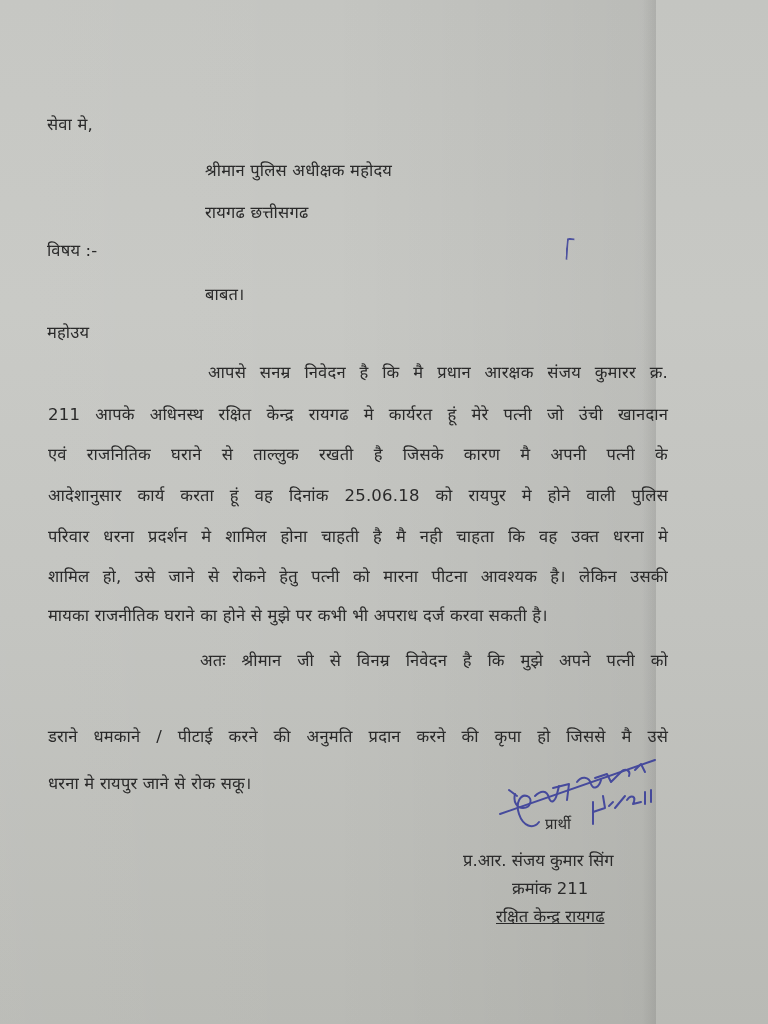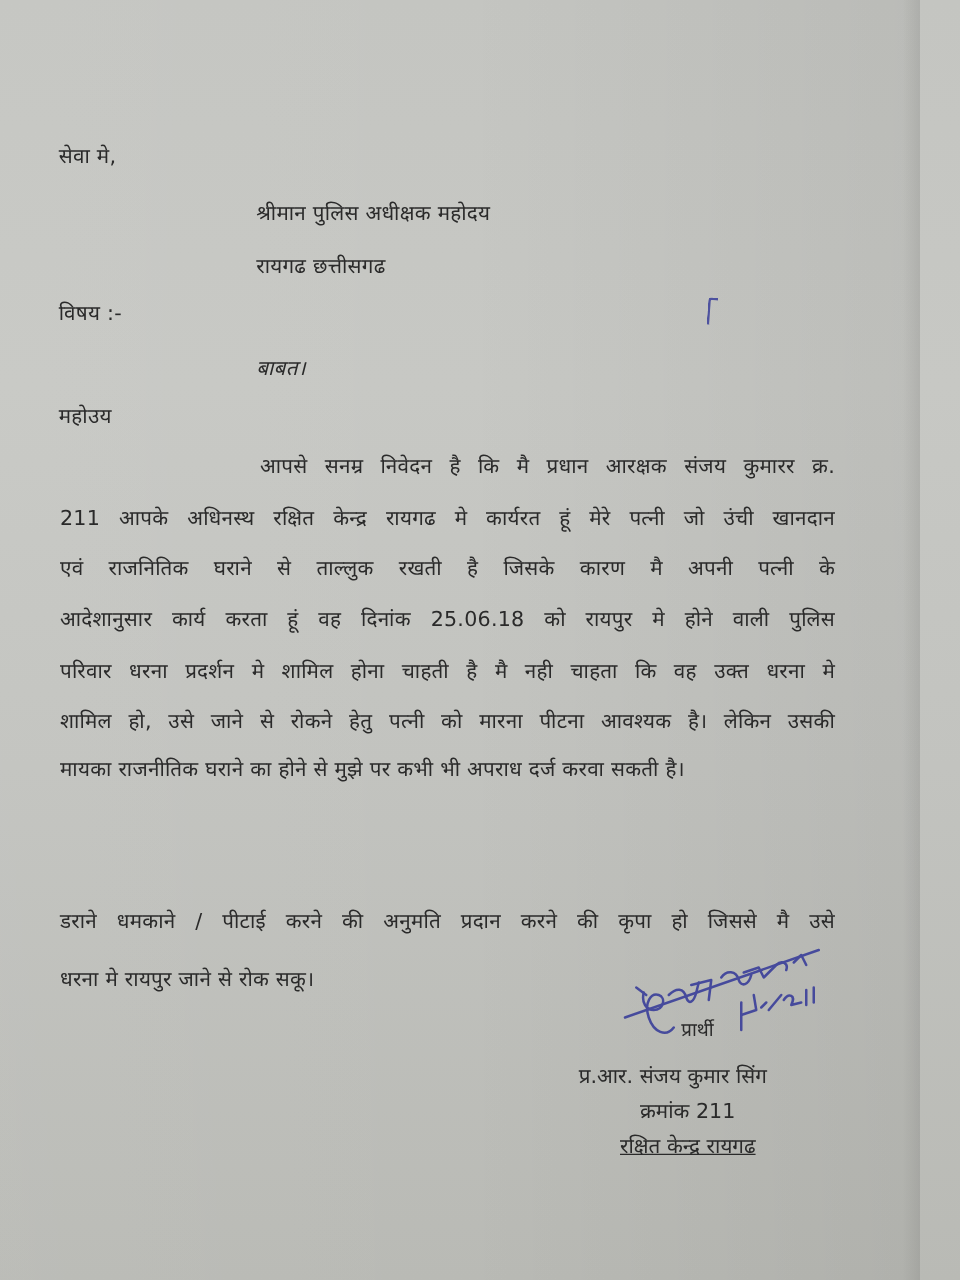--- a/index.html
+++ b/index.html
@@ -11,21 +11,21 @@
       height: 1024px;
       overflow: hidden;
       background: linear-gradient(180deg, #c4c5c1 0%, #c7c8c4 30%, #c2c3bf 60%, #b9bab5 100%);
       position: relative;
       font-family: "DejaVu Sans", "Liberation Sans", sans-serif;
       color: #2a2a2a;
     }
     .page {
       position: absolute;
       left: 0; top: 0;
-      width: 736px; height: 1024px;
+      width: 656px; height: 1024px;
       background:
         linear-gradient(90deg, rgba(255,255,255,0.04) 0%, rgba(0,0,0,0) 50%, rgba(0,0,0,0.05) 100%);
     }
     .right-edge {
       position: absolute;
       right: 0; top: 0;
       width: 14px; height: 1024px;
       background: linear-gradient(90deg, rgba(0,0,0,0) 0%, rgba(80,80,80,0.12) 100%);
     }
     .line {
@@ -76,32 +76,33 @@
 
 <div class="page">
   <div class="right-edge"></div>
 
   <div class="line" style="left:47px; top:114px;">सेवा मे,</div>
   <div class="line" style="left:205px; top:160px;">श्रीमान पुलिस अधीक्षक महोदय</div>
   <div class="line" style="left:205px; top:202px;">रायगढ छत्तीसगढ</div>
 
   <div class="line" style="left:47px; top:240px;">विषय :-</div>
   <div class="blue-mark"></div>
-  <div class="line" style="left:205px; top:284px;font-style:italic;">बाबत।</div>
+  <div class="line" style="left:205px; top:284px;">बाबत।</div>
 
   <div class="line" style="left:47px; top:322px;">महोउय</div>
 
   <div class="line" style="left:208px; top:362px; width:460px; text-align:justify; text-align-last:justify; white-space:normal;">आपसे सनम्र निवेदन है कि मै प्रधान आरक्षक संजय कुमारर क्र.</div>
   <div class="line justify" style="left:48px; top:404px;">211 आपके अधिनस्थ  रक्षित केन्द्र रायगढ मे कार्यरत हूं मेरे पत्नी जो उंची खानदान</div>
   <div class="line justify" style="left:48px; top:444px;">एवं राजनितिक घराने से ताल्लुक रखती है जिसके कारण मै अपनी पत्नी के</div>
   <div class="line justify" style="left:48px; top:485px;">आदेशानुसार कार्य करता हूं वह दिनांक 25.06.18 को रायपुर मे होने वाली पुलिस</div>
   <div class="line justify" style="left:48px; top:526px;">परिवार धरना प्रदर्शन मे शामिल होना चाहती है मै नही चाहता कि वह उक्त धरना मे</div>
   <div class="line justify" style="left:48px; top:566px;">शामिल हो, उसे जाने से रोकने हेतु पत्नी को मारना पीटना आवश्यक है। लेकिन उसकी</div>
   <div class="line" style="left:48px; top:605px;">मायका राजनीतिक घराने का होने से मुझे पर कभी भी अपराध दर्ज करवा सकती है।</div>
 
+  <div class="line" style="left:200px; top:650px; width:468px; text-align:justify; text-align-last:justify; white-space:normal;">अतः श्रीमान जी से विनम्र निवेदन है कि मुझे अपने पत्नी को</div>
   <div class="line justify" style="left:48px; top:726px;">डराने धमकाने / पीटाई करने की अनुमति प्रदान करने की कृपा हो जिससे मै उसे</div>
   <div class="line" style="left:48px; top:729px;margin-top:44px;">धरना मे रायपुर जाने से रोक सकू।</div>
 
   <svg class="signature" viewBox="0 0 170 90">
     <g fill="none" stroke="#3a3f9a" stroke-width="2" stroke-linecap="round" stroke-linejoin="round" opacity="0.9">
       <path d="M5 62 L160 8"></path>
       <path d="M20 42 C18 50, 22 56, 28 56 C36 56, 38 46, 32 44 C26 42, 20 50, 24 62 C28 74, 38 78, 44 70"></path>
       <path d="M14 38 L22 44"></path>
       <path d="M40 44 C46 38, 52 38, 54 46 C56 52, 60 50, 62 42 L64 34"></path>
       <path d="M58 36 L74 32 L72 48"></path>

